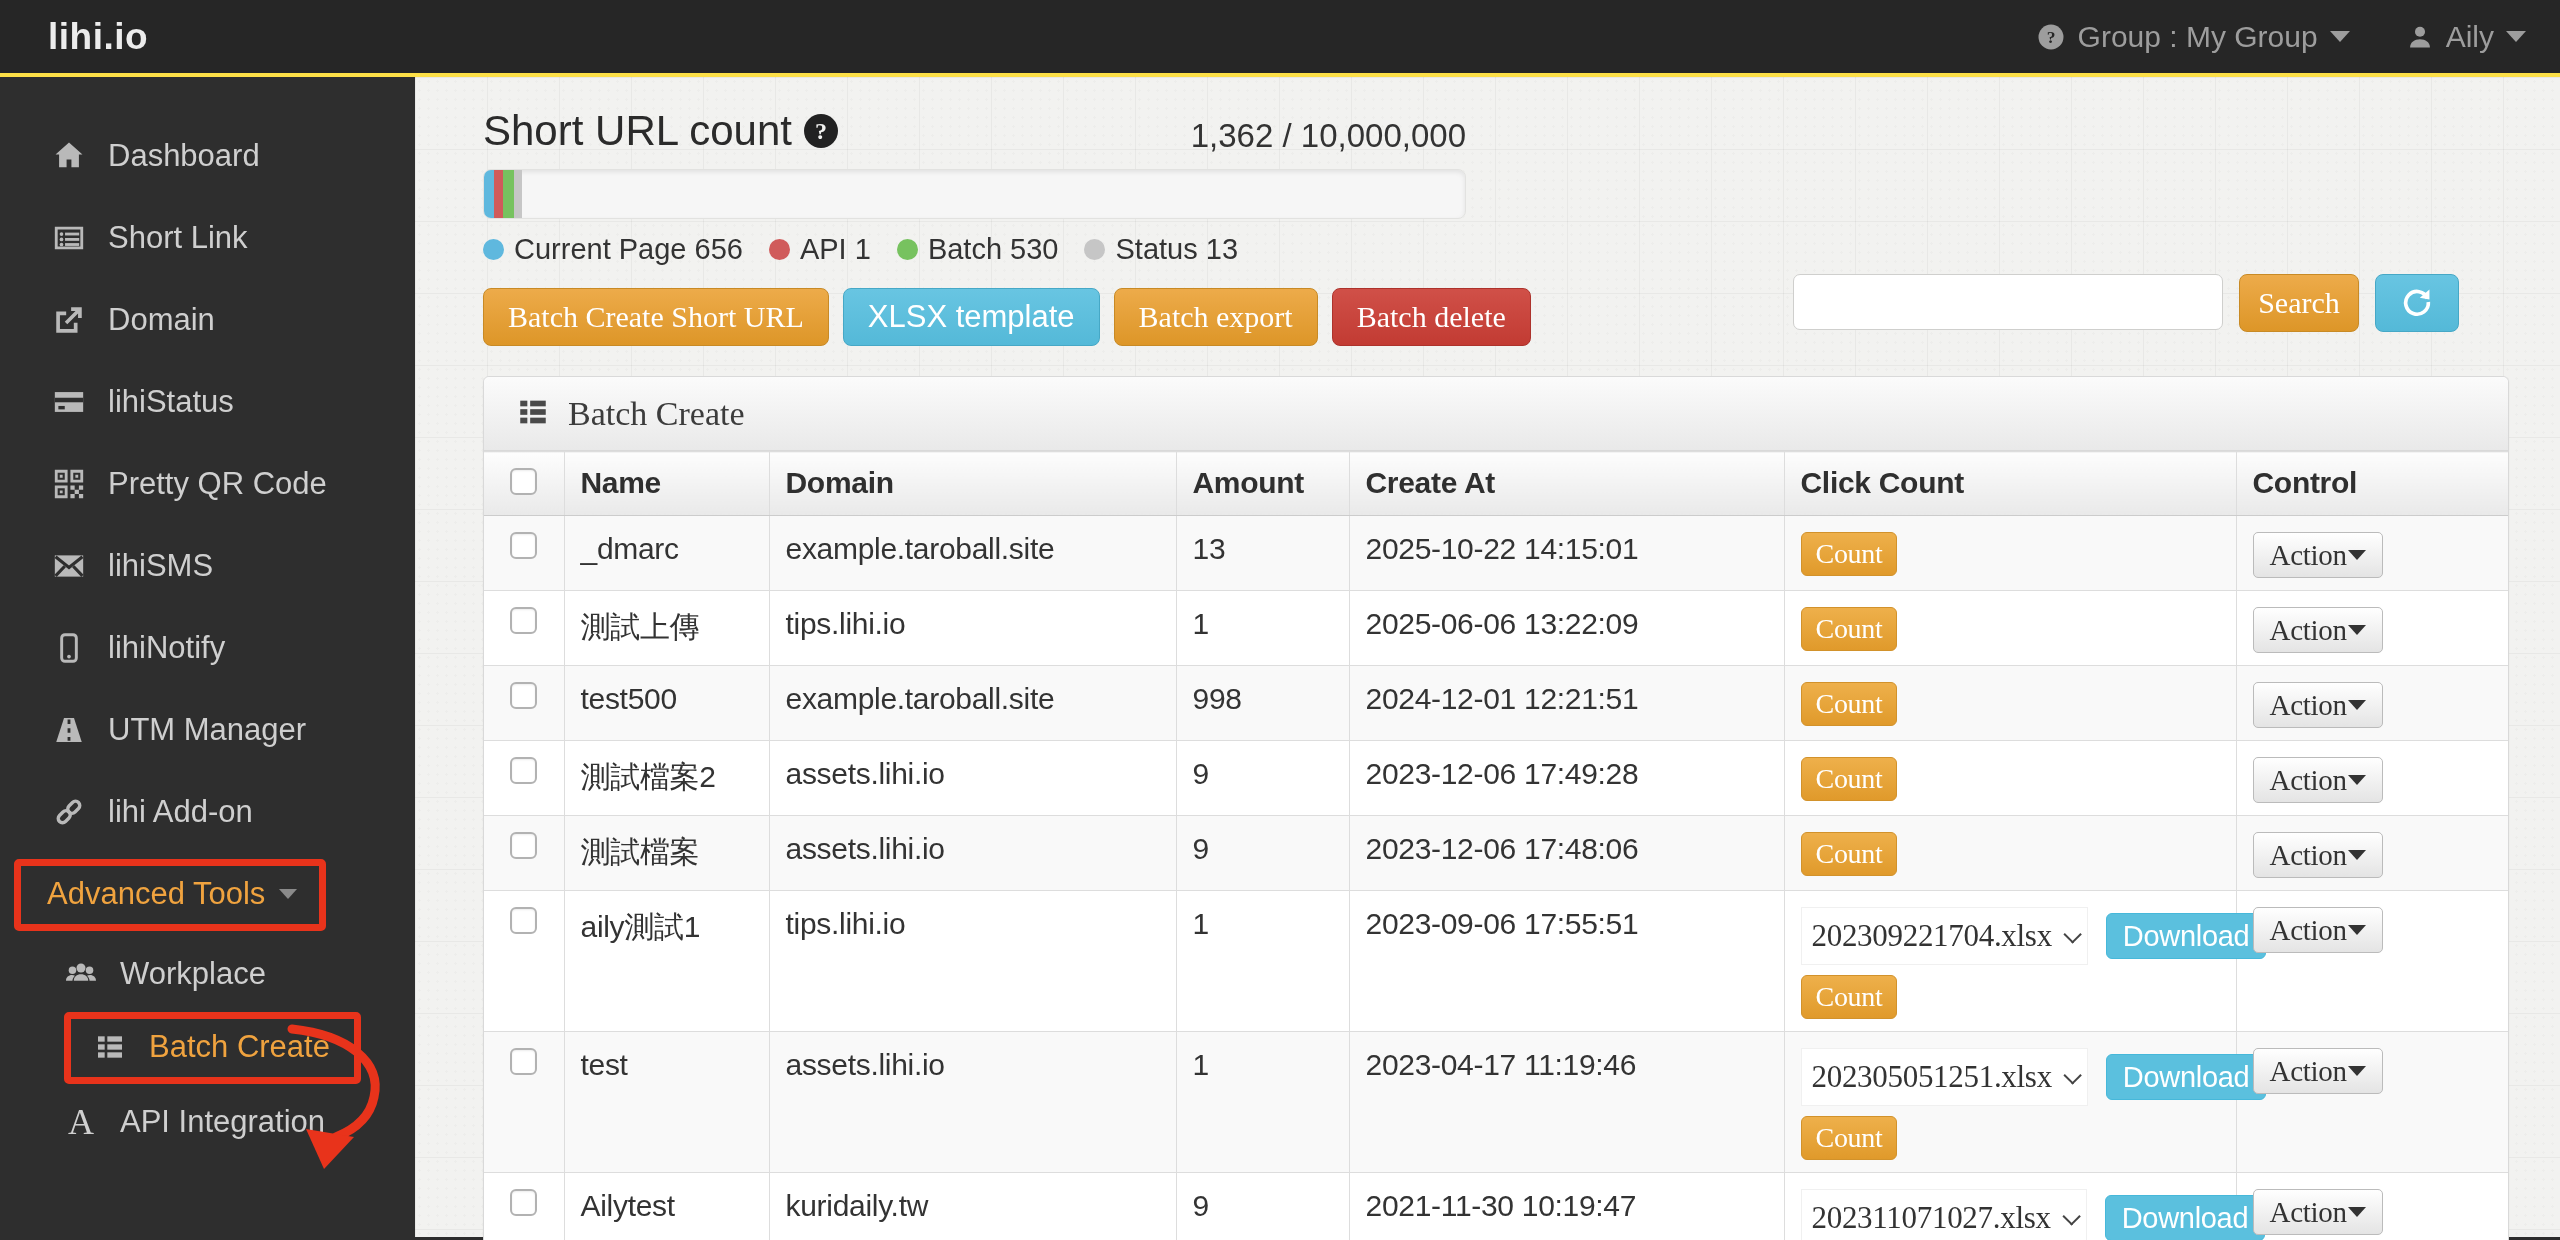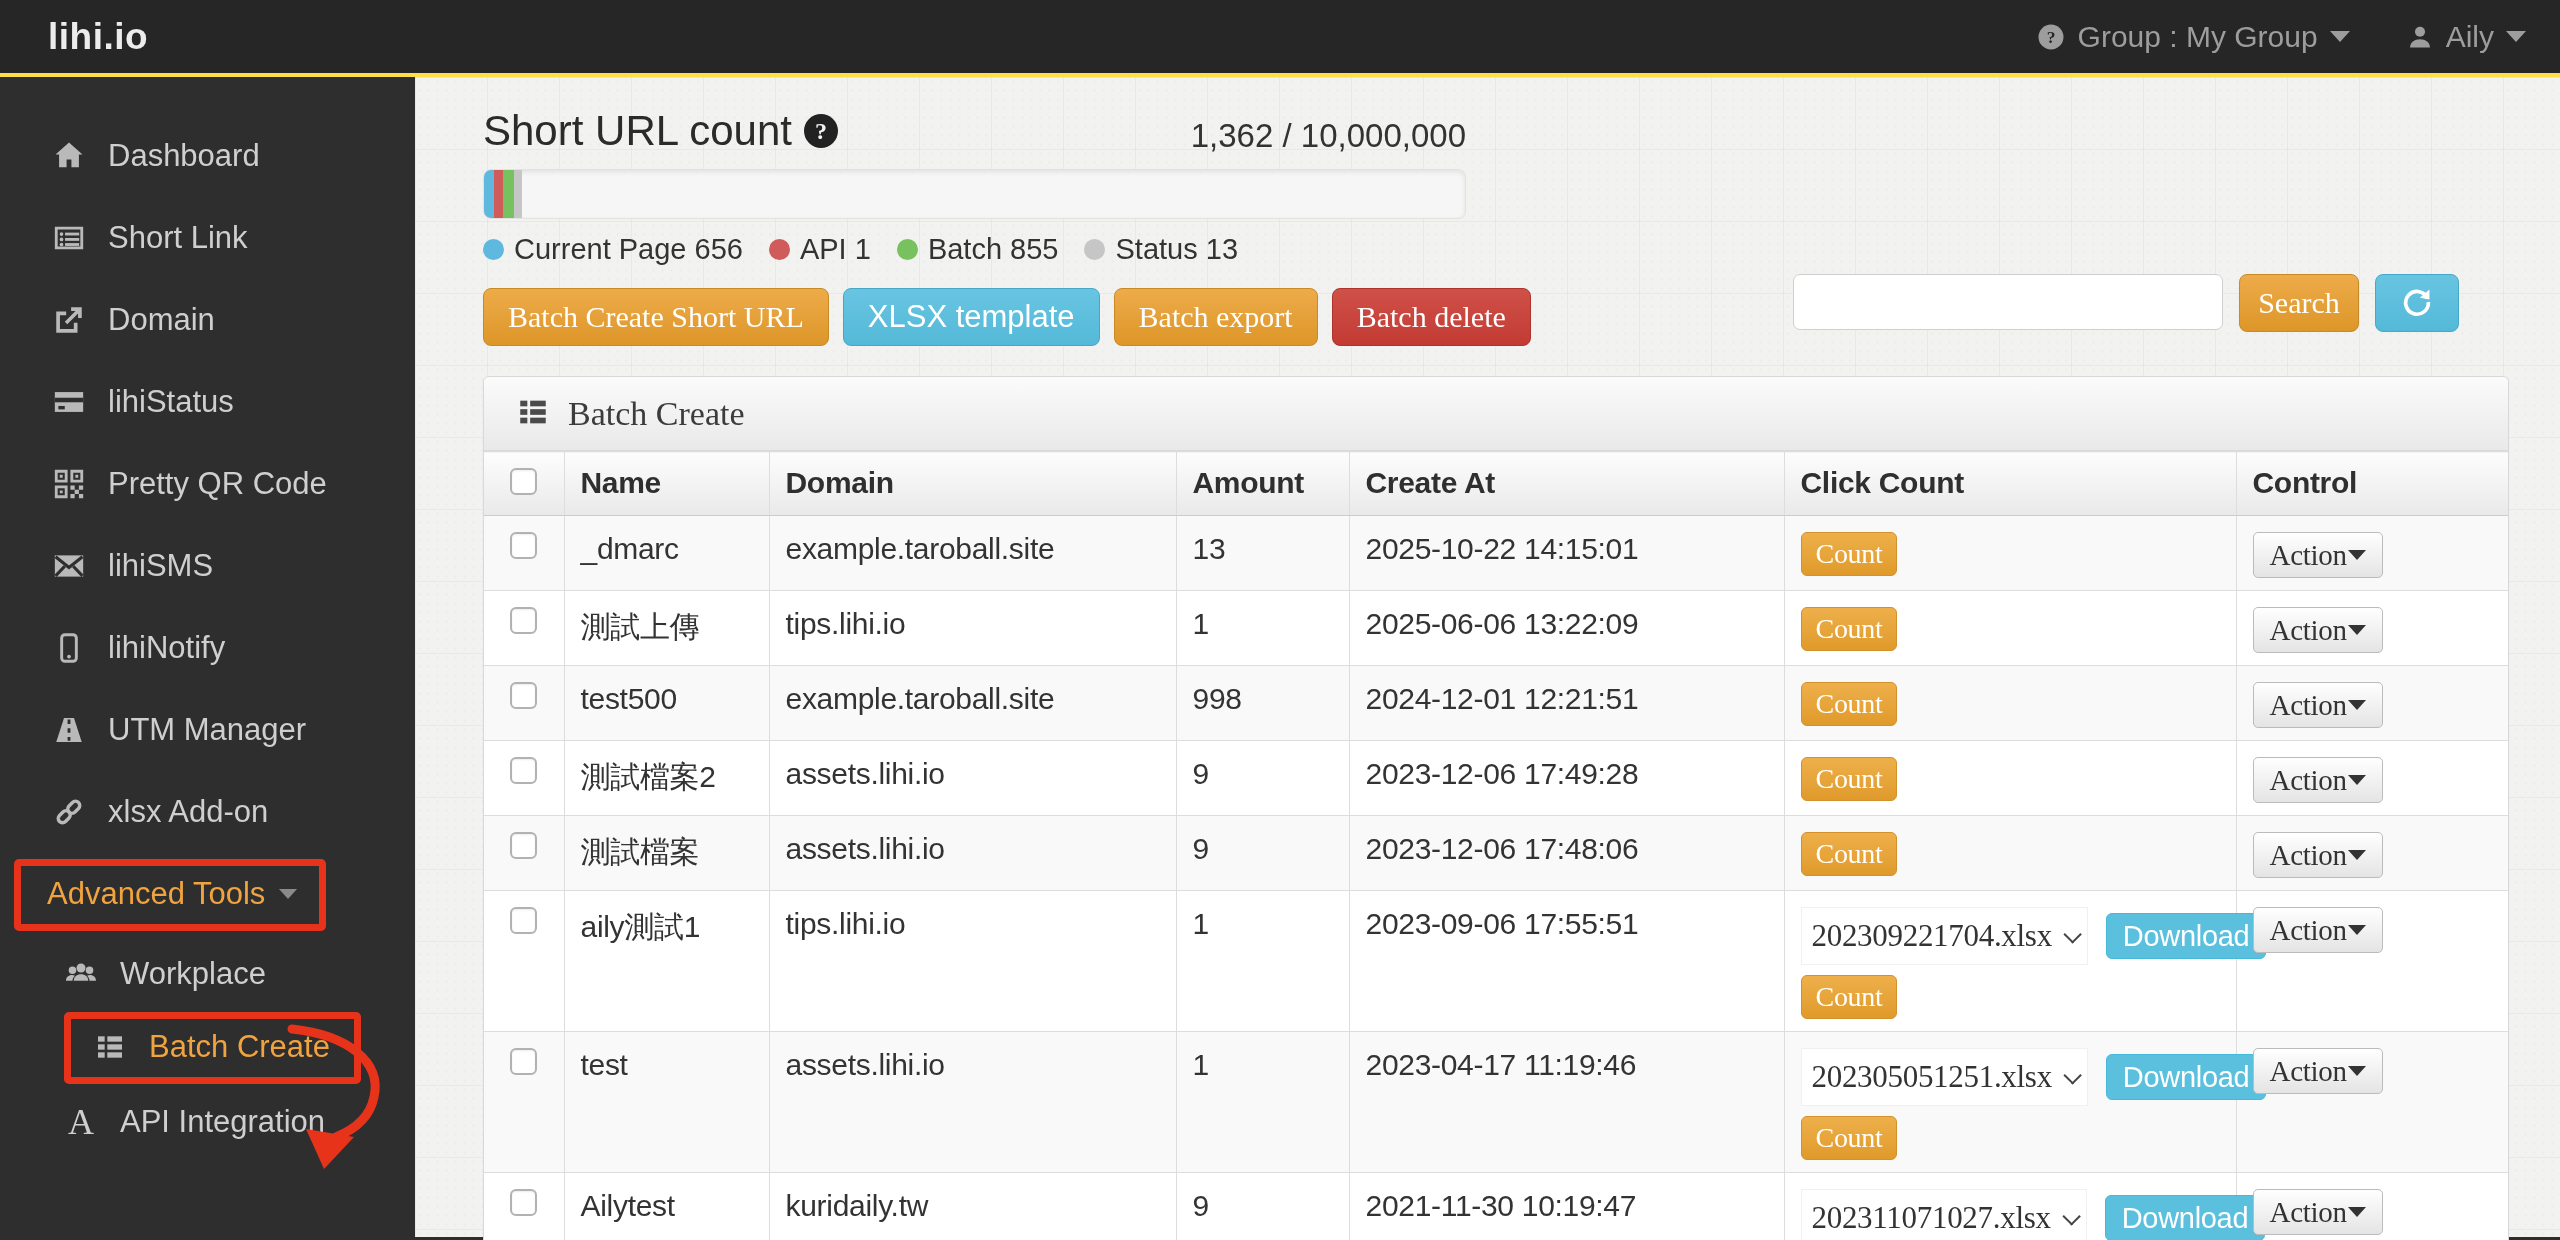--- a/index.html
+++ b/index.html
@@ -222,21 +222,21 @@
       </div>
       <div class="nav-item">
         <span class="ico">
             <svg width="34" height="34" viewBox="0 0 24 24" fill="none" stroke="currentColor" stroke-width="2.4">
               <g transform="rotate(-45 12 12)">
                 <rect x="2.5" y="9" width="9.5" height="6" rx="3"></rect>
                 <rect x="12" y="9" width="9.5" height="6" rx="3"></rect>
               </g>
             </svg>
           </span>
-        <span class="lbl">xlsx Add-on</span>
+        <span class="lbl">lihi Add-on</span>
       </div>
 
       <div class="nav-item nav-advanced">
         <span class="sketch-frame">
           <span class="accent">Advanced Tools</span>
           <span class="caret-sm"></span>
         </span>
       </div>
 
       <div class="nav-item nav-sub">
@@ -300,21 +300,21 @@
         <span class="item">
           <span class="dot" style="background-color: rgb(95, 184, 222);"></span>
           <span>Current Page 656</span>
         </span>
         <span class="item">
           <span class="dot" style="background-color: rgb(208, 91, 91);"></span>
           <span>API 1</span>
         </span>
         <span class="item">
           <span class="dot" style="background-color: rgb(119, 194, 95);"></span>
-          <span>Batch 855</span>
+          <span>Batch 530</span>
         </span>
         <span class="item">
           <span class="dot" style="background-color: rgb(198, 198, 198);"></span>
           <span>Status 13</span>
         </span>
       </div>
 
       <div class="controls-row">
         <div class="btn-group-left">
           <button class="btn btn-orange btn-serif">Batch Create Short URL</button>

